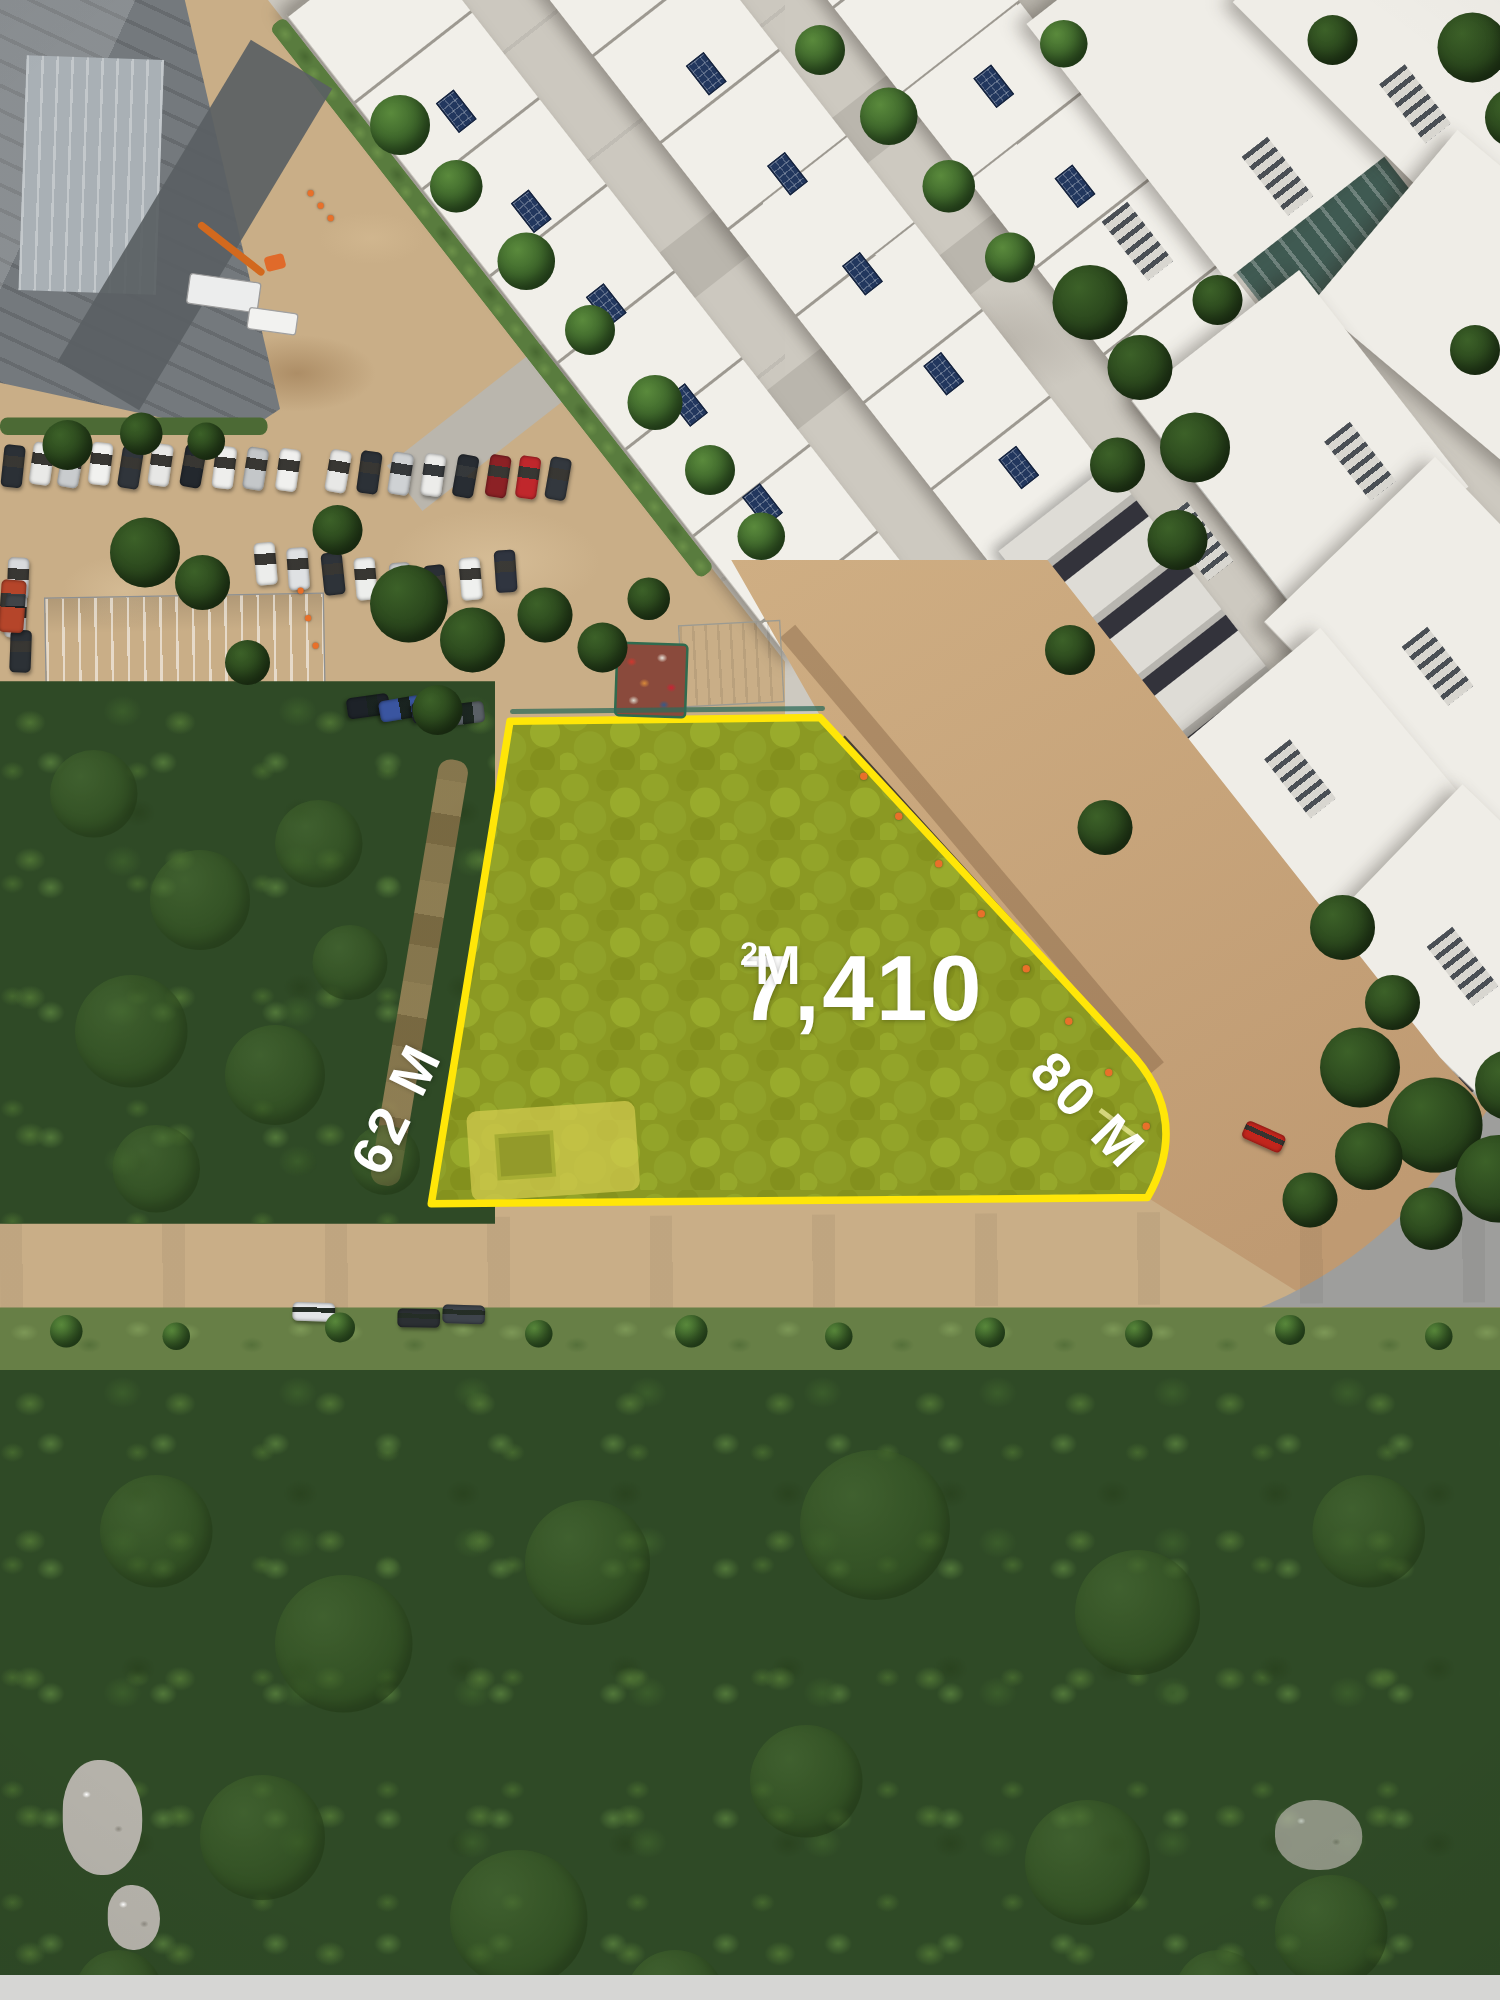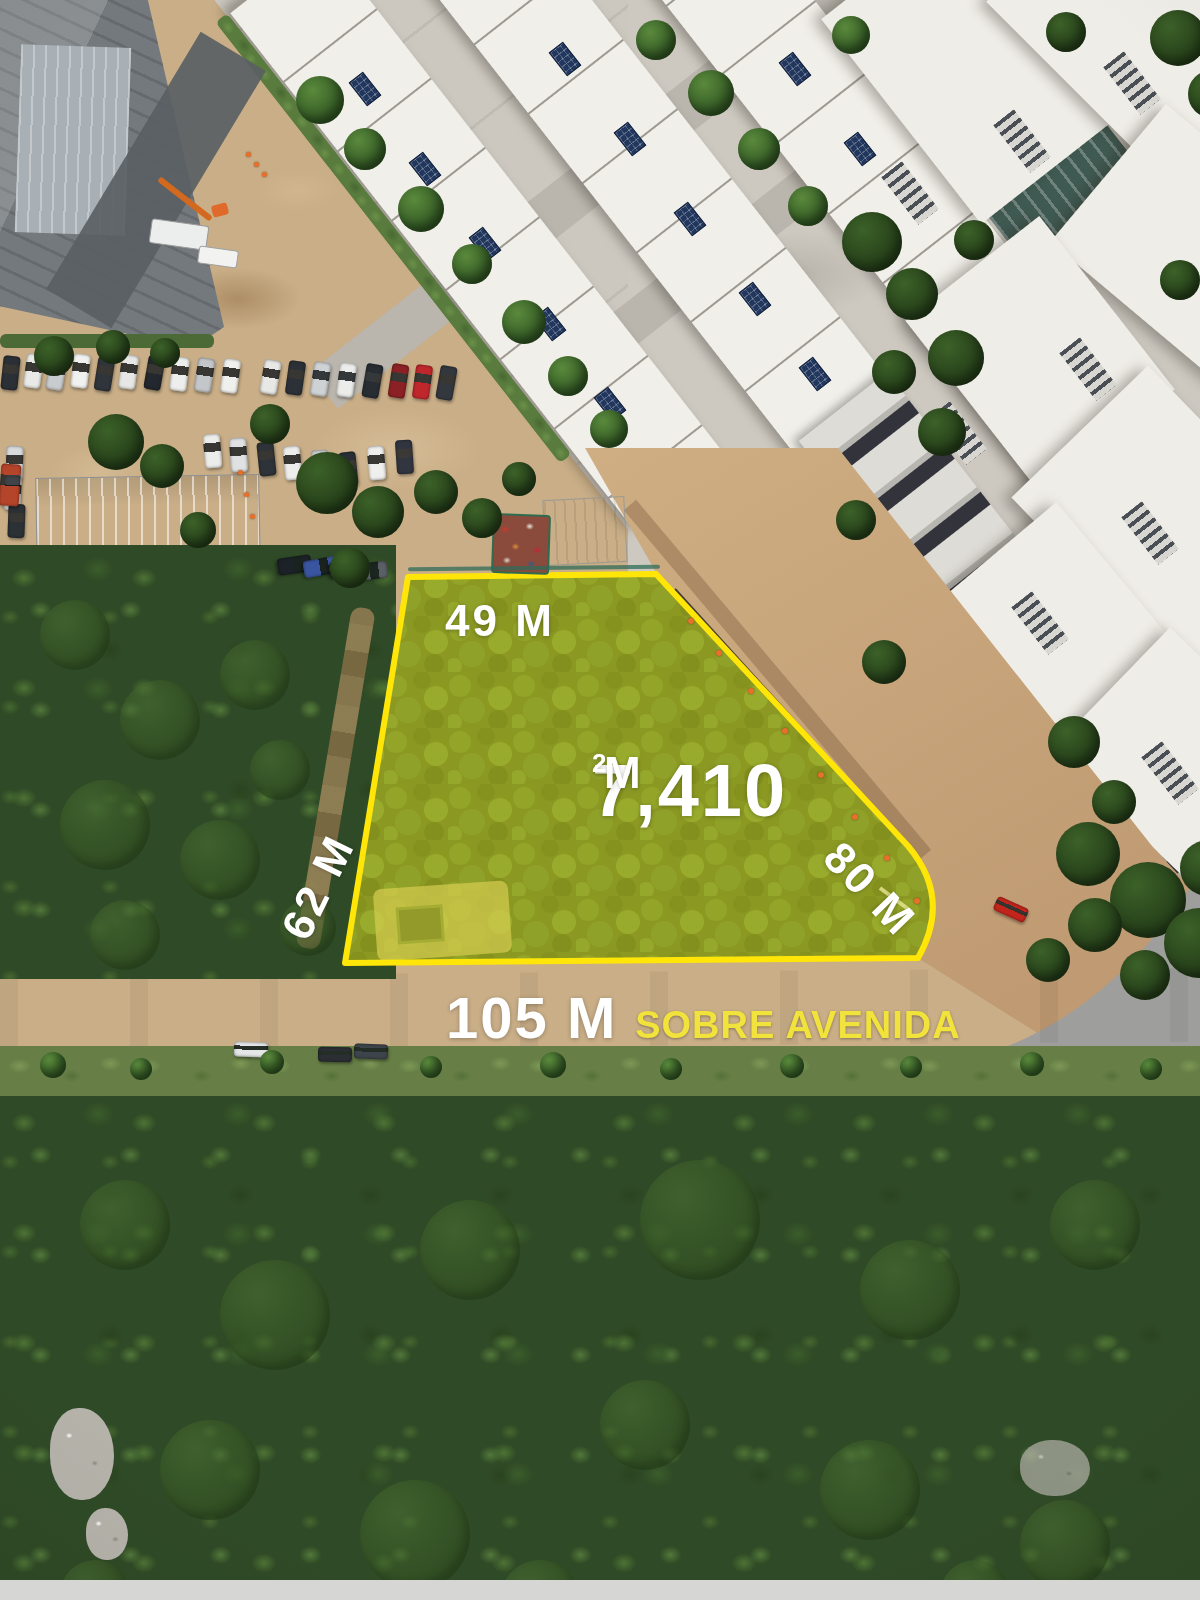--- a/index.html
+++ b/index.html
@@ -236,31 +236,26 @@
   <div class="debris"></div>
   <div class="crane-boom"></div>
   <div class="truck1"></div>
   <div class="truck2"></div>
   <div class="excavator"></div>
   <div class="fence-line"></div>
 
   <div class="vignette"></div>
   <div class="bottom-strip"></div>
 
-  <div id="label-49m" class="lbl">49 M</div>
   <div id="label-62m" class="lbl">62 M</div>
   <div id="label-80m" class="lbl">80 M</div>
   <div id="label-area" class="lbl">
     <span>7,410</span>
       <span class="unit">M</span>
       <span class="sup">2</span>
-  </div>
-  <div id="label-frontage">
-    <span id="frontage-value" class="lbl" style="position:static;">105 M</span>
-    <span id="frontage-caption" style="position:static;font-weight:700;">SOBRE AVENIDA</span>
   </div>
 <div class="car" style="left: 2px; top: 356px; transform: rotate(6deg); background: linear-gradient(rgb(43, 48, 54) 0px, rgb(43, 48, 54) 26%, rgba(20, 25, 30, 0.8) 26%, rgba(20, 25, 30, 0.8) 52%, rgb(43, 48, 54) 52%);"></div>
     <div class="car" style="left: 25px; top: 354px; transform: rotate(8deg); background: linear-gradient(rgb(233, 233, 231) 0px, rgb(233, 233, 231) 26%, rgba(20, 25, 30, 0.8) 26%, rgba(20, 25, 30, 0.8) 52%, rgb(233, 233, 231) 52%);"></div>
     <div class="car" style="left: 48px; top: 356px; transform: rotate(10deg); background: linear-gradient(rgb(201, 204, 206) 0px, rgb(201, 204, 206) 26%, rgba(20, 25, 30, 0.8) 26%, rgba(20, 25, 30, 0.8) 52%, rgb(201, 204, 206) 52%);"></div>
     <div class="car" style="left: 72px; top: 354px; transform: rotate(7deg); background: linear-gradient(rgb(241, 241, 239) 0px, rgb(241, 241, 239) 26%, rgba(20, 25, 30, 0.8) 26%, rgba(20, 25, 30, 0.8) 52%, rgb(241, 241, 239) 52%);"></div>
     <div class="car" style="left: 96px; top: 357px; transform: rotate(9deg); background: linear-gradient(rgb(48, 53, 59) 0px, rgb(48, 53, 59) 26%, rgba(20, 25, 30, 0.8) 26%, rgba(20, 25, 30, 0.8) 52%, rgb(48, 53, 59) 52%);"></div>
     <div class="car" style="left: 120px; top: 355px; transform: rotate(8deg); background: linear-gradient(rgb(231, 231, 229) 0px, rgb(231, 231, 229) 26%, rgba(20, 25, 30, 0.8) 26%, rgba(20, 25, 30, 0.8) 52%, rgb(231, 231, 229) 52%);"></div>
     <div class="car" style="left: 146px; top: 356px; transform: rotate(10deg); background: linear-gradient(rgb(35, 40, 46) 0px, rgb(35, 40, 46) 26%, rgba(20, 25, 30, 0.8) 26%, rgba(20, 25, 30, 0.8) 52%, rgb(35, 40, 46) 52%);"></div>
     <div class="car" style="left: 171px; top: 357px; transform: rotate(7deg); background: linear-gradient(rgb(238, 238, 236) 0px, rgb(238, 238, 236) 26%, rgba(20, 25, 30, 0.8) 26%, rgba(20, 25, 30, 0.8) 52%, rgb(238, 238, 236) 52%);"></div>
     <div class="car" style="left: 196px; top: 358px; transform: rotate(9deg); background: linear-gradient(rgb(196, 199, 201) 0px, rgb(196, 199, 201) 26%, rgba(20, 25, 30, 0.8) 26%, rgba(20, 25, 30, 0.8) 52%, rgb(196, 199, 201) 52%);"></div>

